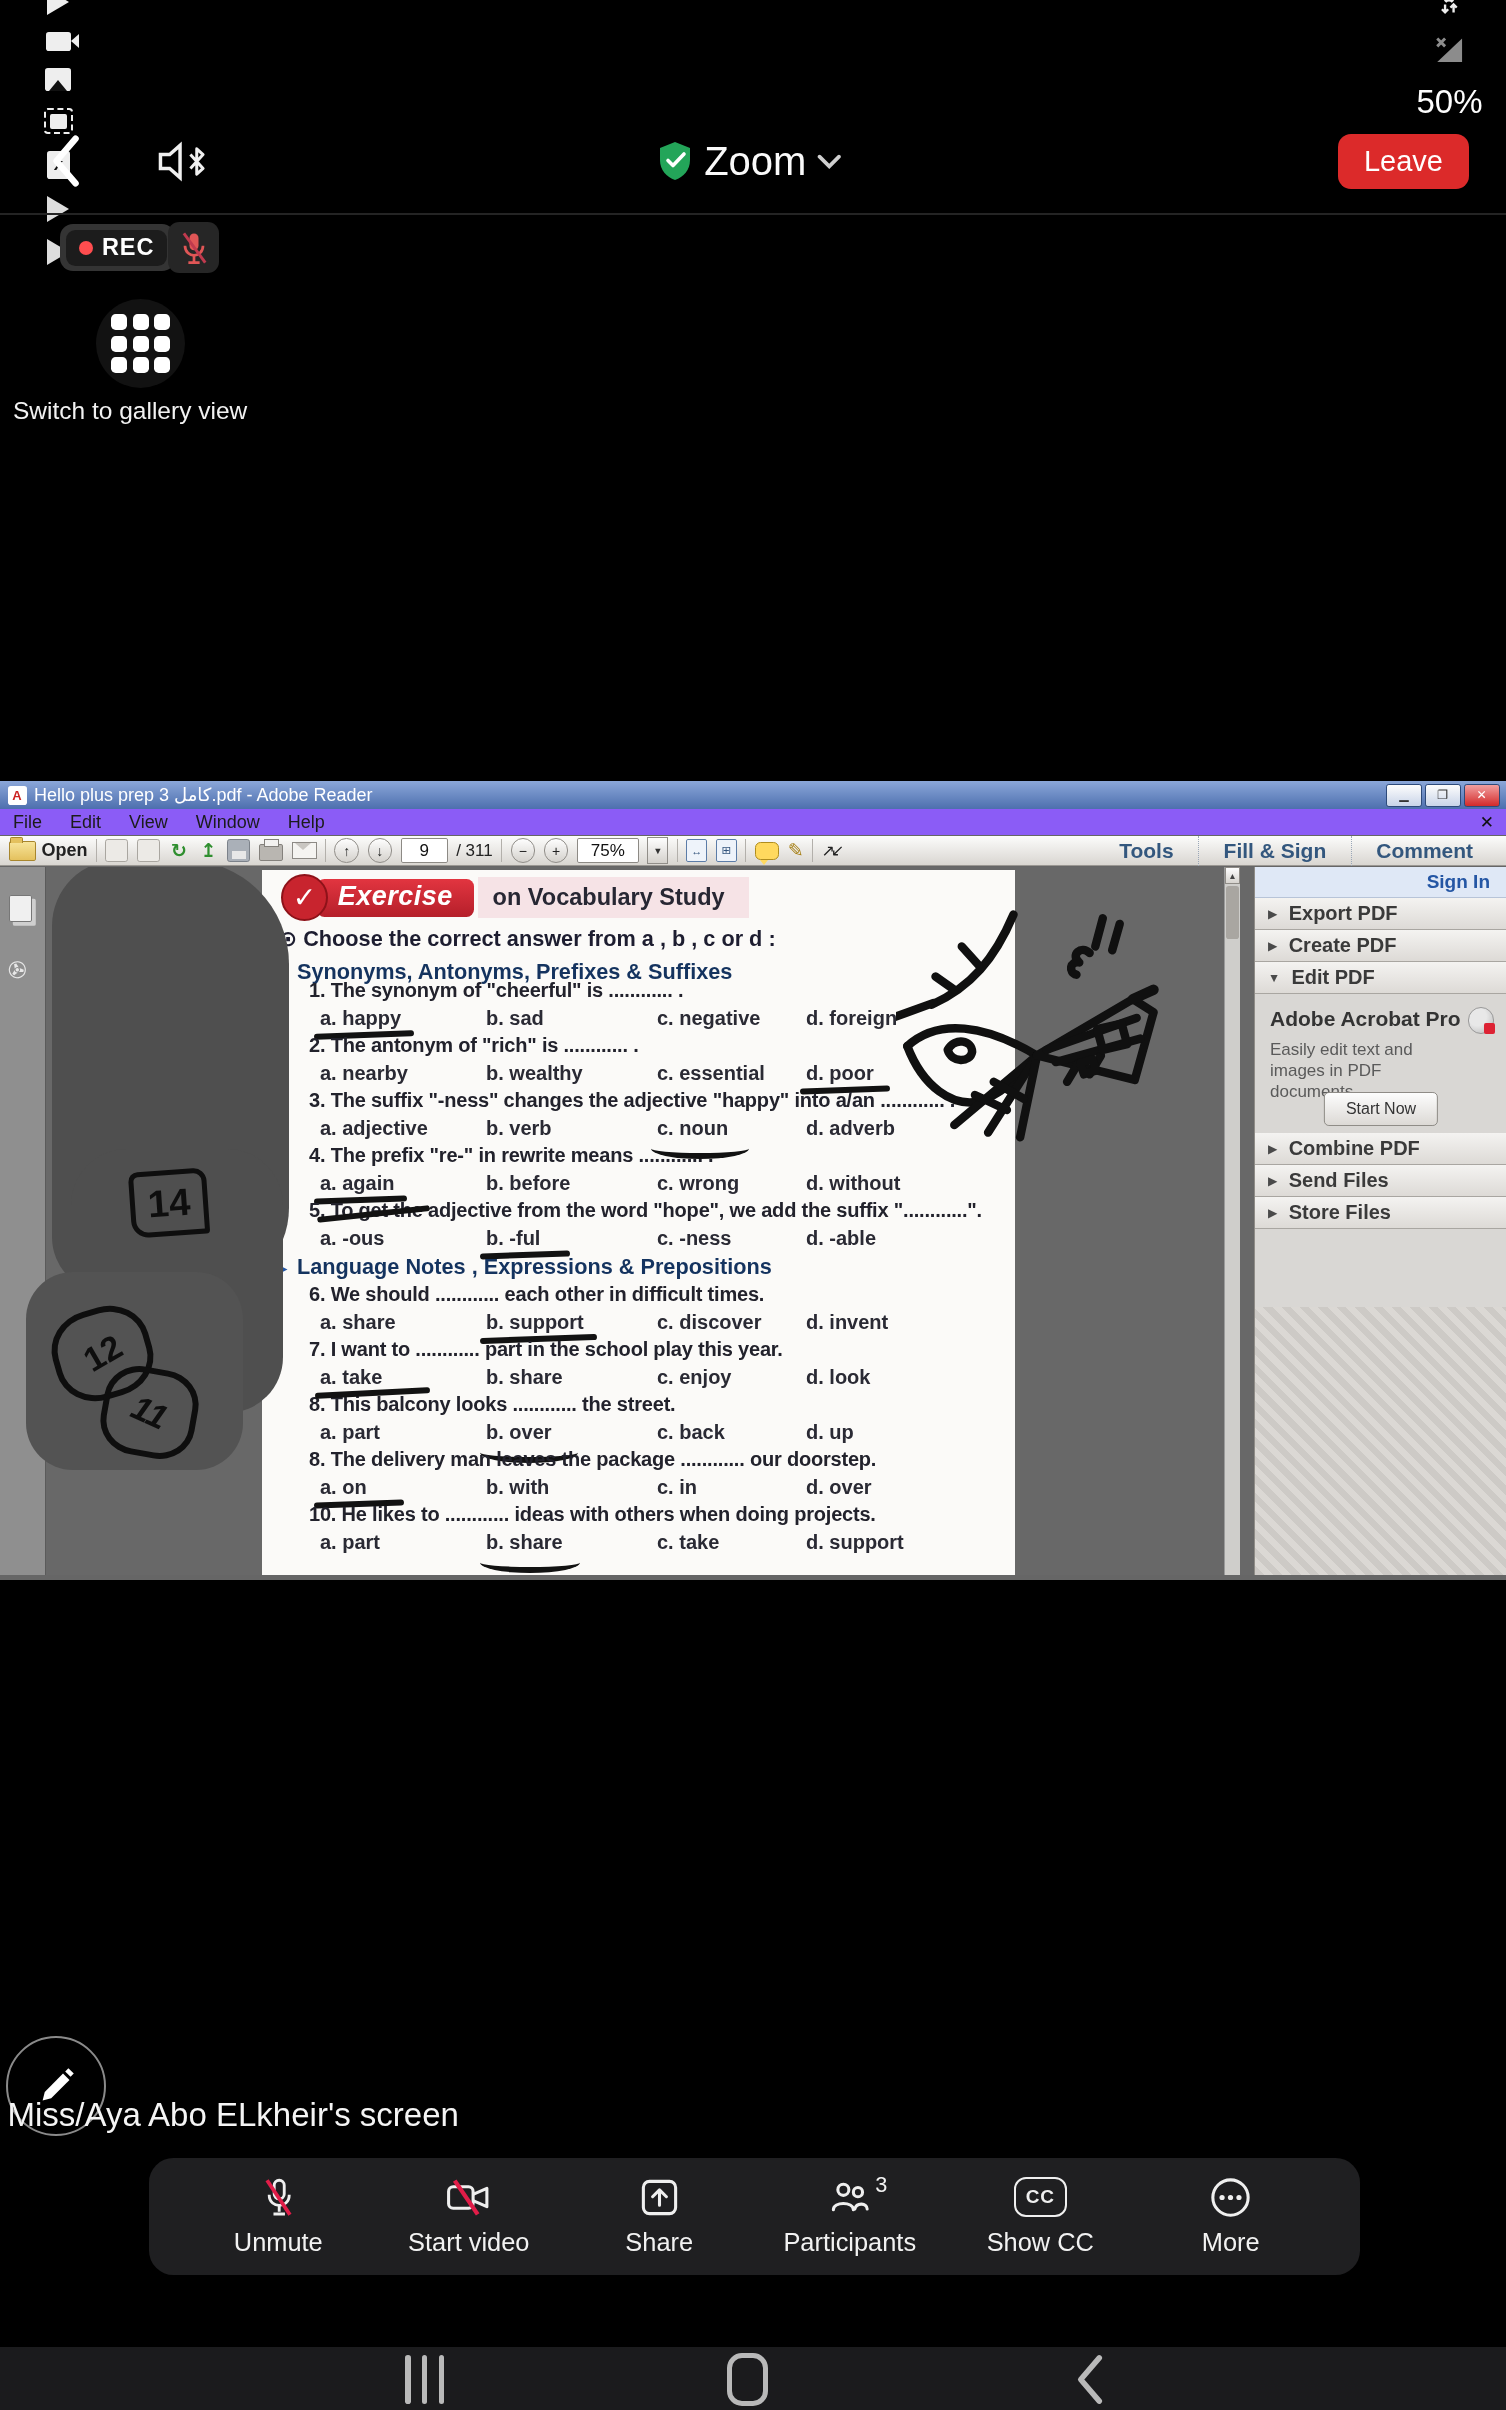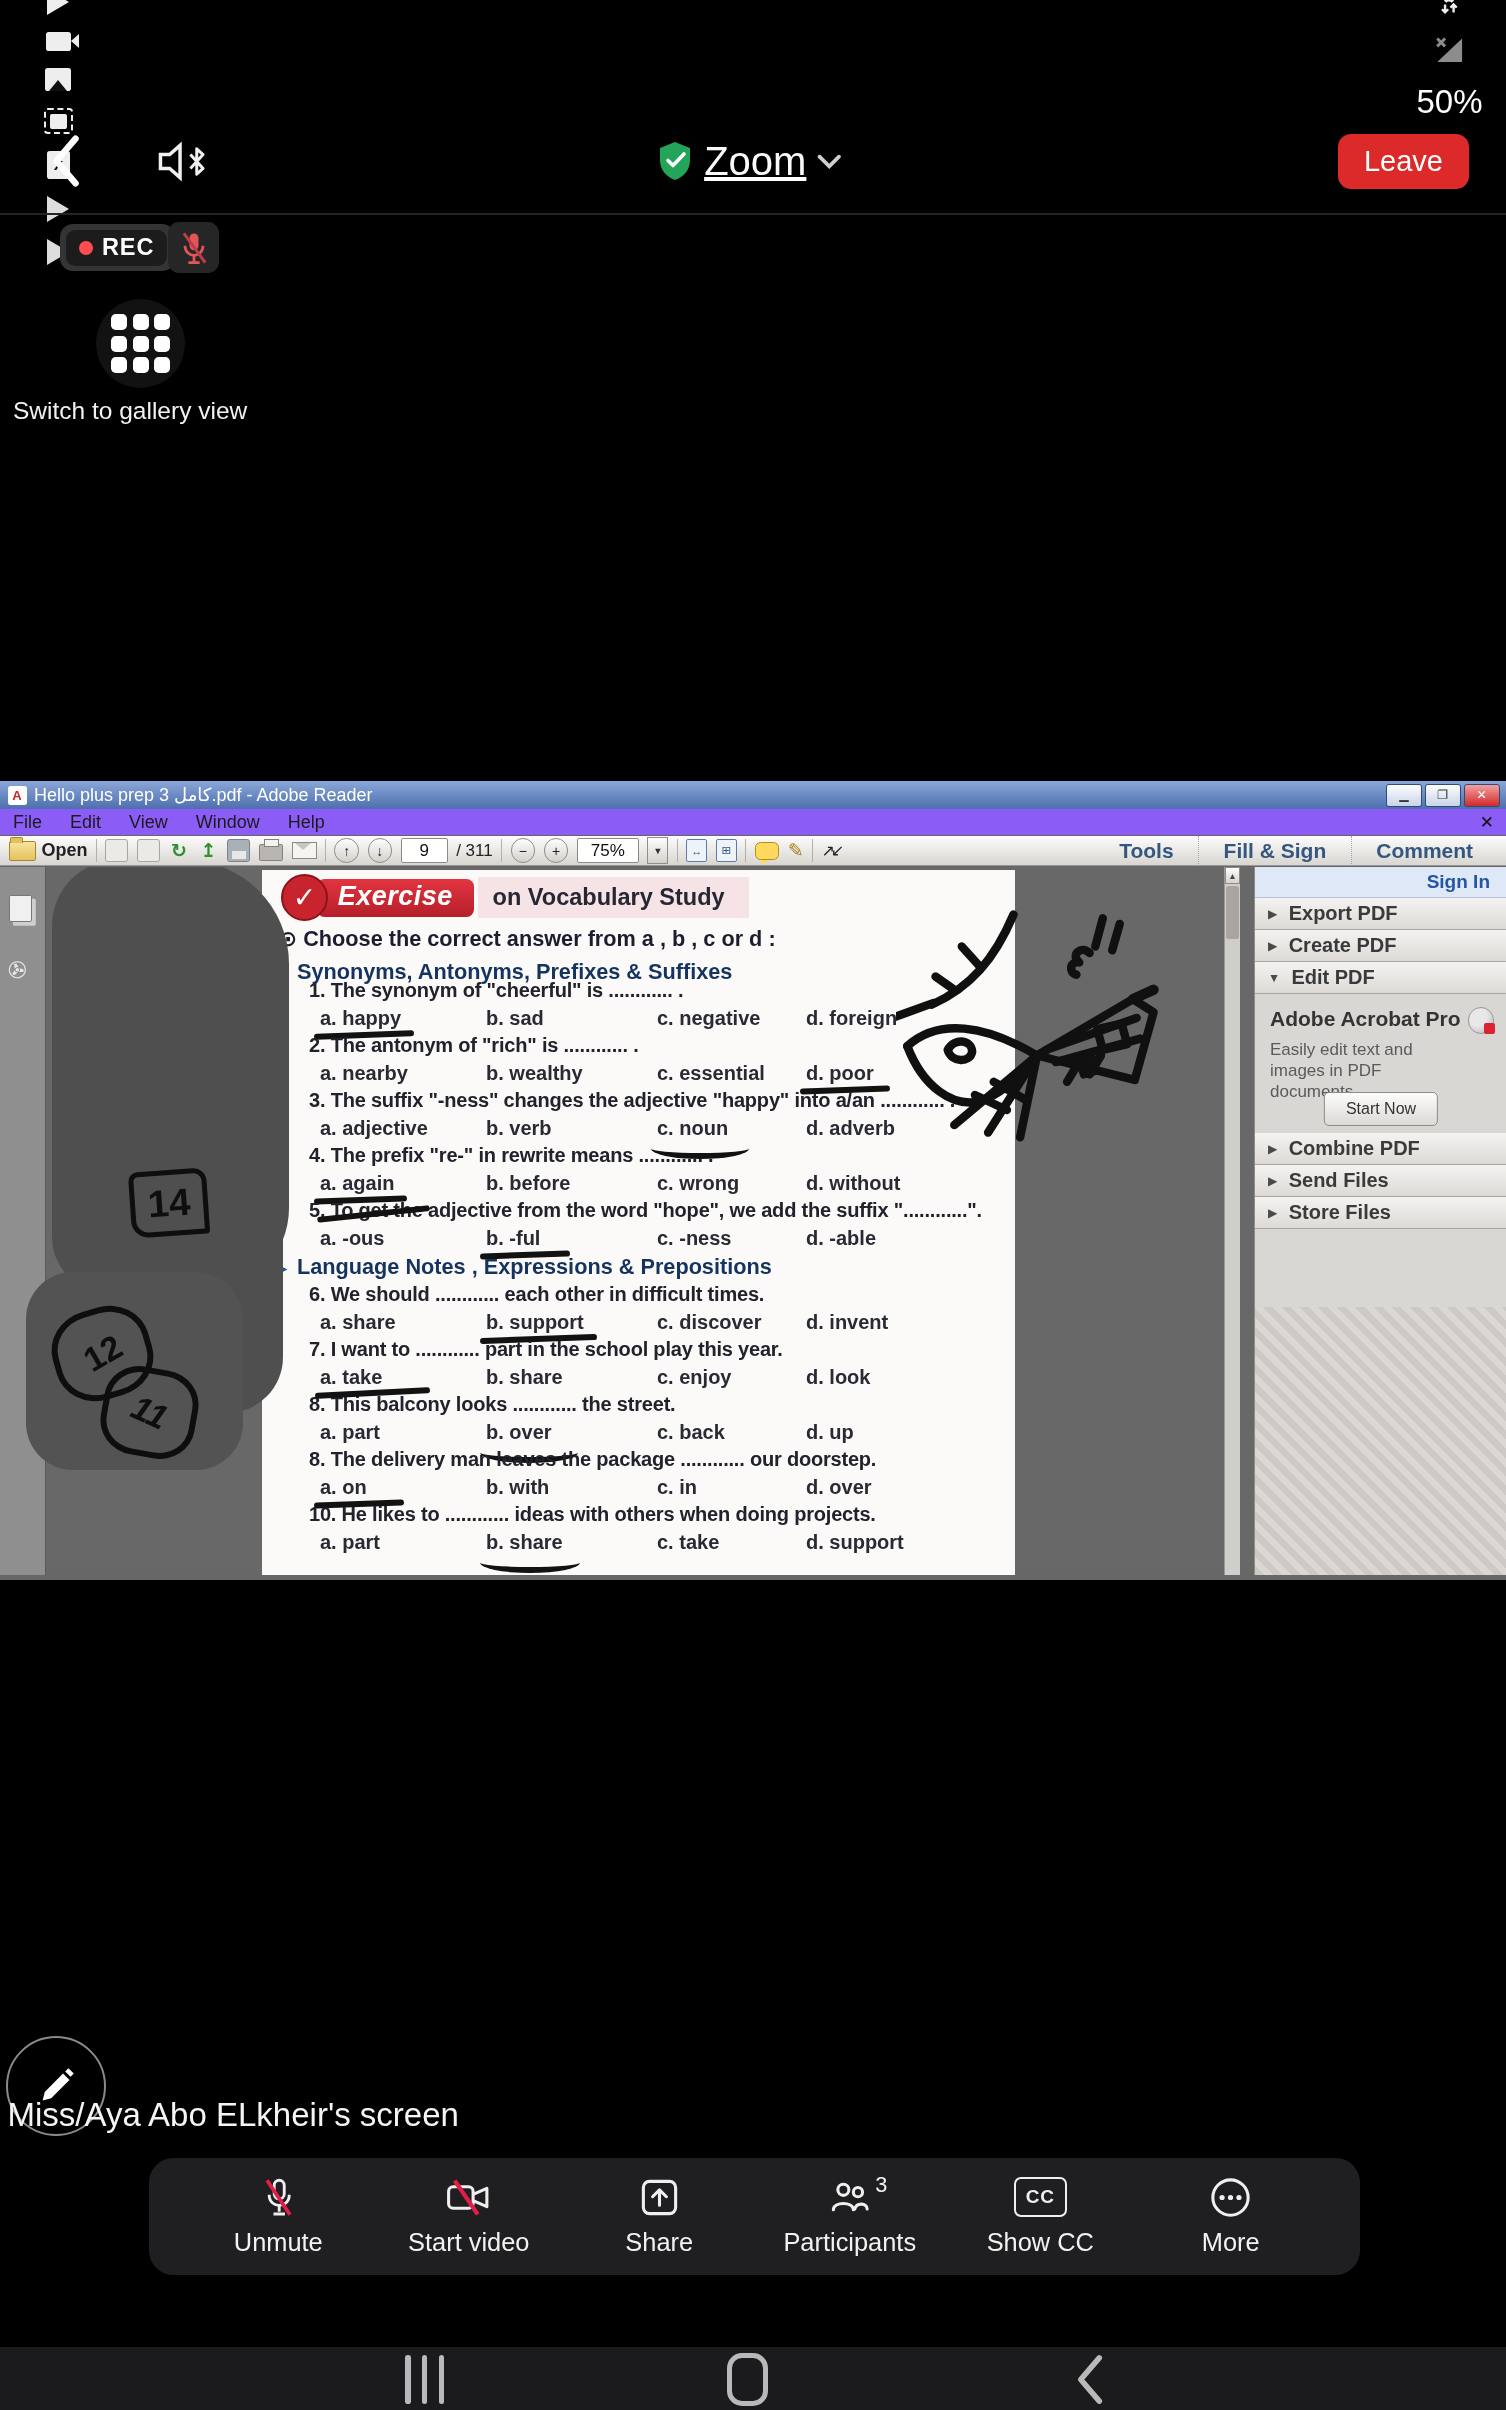--- a/index.html
+++ b/index.html
@@ -28,21 +28,21 @@
            display:flex;align-items:center;justify-content:center;}
   .sb-batt{font-size:33px;color:#fdfdfd;}
   .ic-battery{width:21px;height:34px;border-radius:2.8px;overflow:hidden;position:relative;background:#6d6d6d;}
   .ic-battery::after{content:"";position:absolute;left:0;bottom:0;width:100%;height:50%;background:#fff;}
 
   
   .zm-header{left:0;top:111px;width:1507px;height:100px;display:flex;align-items:center;}
   .zm-divider{left:0;top:213px;width:1507px;height:1.9px;background:#242424;}
   .zm-back{margin-left:38px;width:56px;height:60px;display:flex;align-items:center;justify-content:center;}
   .zm-audio{margin-left:56px;width:66px;height:60px;display:flex;align-items:center;justify-content:center;}
-  .zm-center{position:absolute;left:0;right:8px;display:flex;align-items:center;justify-content:center;gap:11px;text-decoration:underline;}
+  .zm-center{position:absolute;left:0;right:8px;display:flex;align-items:center;justify-content:center;gap:11px;}
   .zm-title{font-size:40px;color:#fafafa;}
   .zm-leave{position:absolute;right:38px;background:#dc2a2a;color:#fff;font-size:29px;
             padding:13px 26px;border-radius:13px;line-height:1;}
 
   
   .rec-pill{left:60px;top:224px;height:47px;background:#343434;border-radius:13px;display:flex;
             align-items:center;padding:0 7.5px 0 5.6px;}
   .rec-inner{background:#1c1c1c;border-radius:9.4px;height:36px;display:flex;align-items:center;gap:9.4px;padding:0 13px;}
   .rec-dot{width:14px;height:14px;border-radius:50%;background:#ff4d4f;}
   .rec-text{font-size:23.5px;font-weight:bold;letter-spacing:0.9px;color:#fff;}
@@ -175,21 +175,21 @@
   
   .annot-fab{left:5.6px;top:2036px;width:96px;height:96px;border:2.8px solid #8a8a8a;border-radius:50%;
              display:flex;align-items:center;justify-content:center;}
   .screen-label{left:7.5px;top:2096px;font-size:33px;color:#f5f5f5;}
   .bottom-bar{left:149px;top:2158px;width:1211px;height:117px;background:#1f1f21;border-radius:24.5px;
               display:flex;align-items:center;justify-content:space-around;padding:0 34px;box-sizing:border-box;}
   .bt-btn{display:flex;flex-direction:column;align-items:center;gap:9.4px;width:160px;}
   .bt-label{font-size:25.4px;color:#f2f2f2;white-space:nowrap;}
   .bt-ic{position:relative;height:43px;display:flex;align-items:center;justify-content:center;}
   .bt-sup{position:absolute;right:-15px;top:-3.8px;font-size:21.7px;color:#f2f2f2;}
-  .cc-box{width:49px;height:36px;border:2.8px solid #efefef;border-radius:7px;display:flex;align-items:center;justify-content:center;
+  .cc-box{width:49px;height:36px;border:2.8px solid #efefef;border-radius:12px;display:flex;align-items:center;justify-content:center;
           font-size:19px;font-weight:bold;color:#efefef;letter-spacing:0.9px;}
 
   
   .nav-bar{left:0;top:2347px;width:1507px;height:64px;background:#1b1b1d;display:flex;align-items:center;}
   .nb-recents{position:absolute;left:405px;display:flex;gap:11.3px;}
   .nb-recents span{width:5.6px;height:49px;background:#b9b9b9;border-radius:2.8px;}
   .nb-home{position:absolute;left:727px;width:41px;height:53px;border:5.6px solid #b9b9b9;border-radius:15px;box-sizing:border-box;}
   .nb-back{position:absolute;left:1073px;}
 </style>
 </head>

